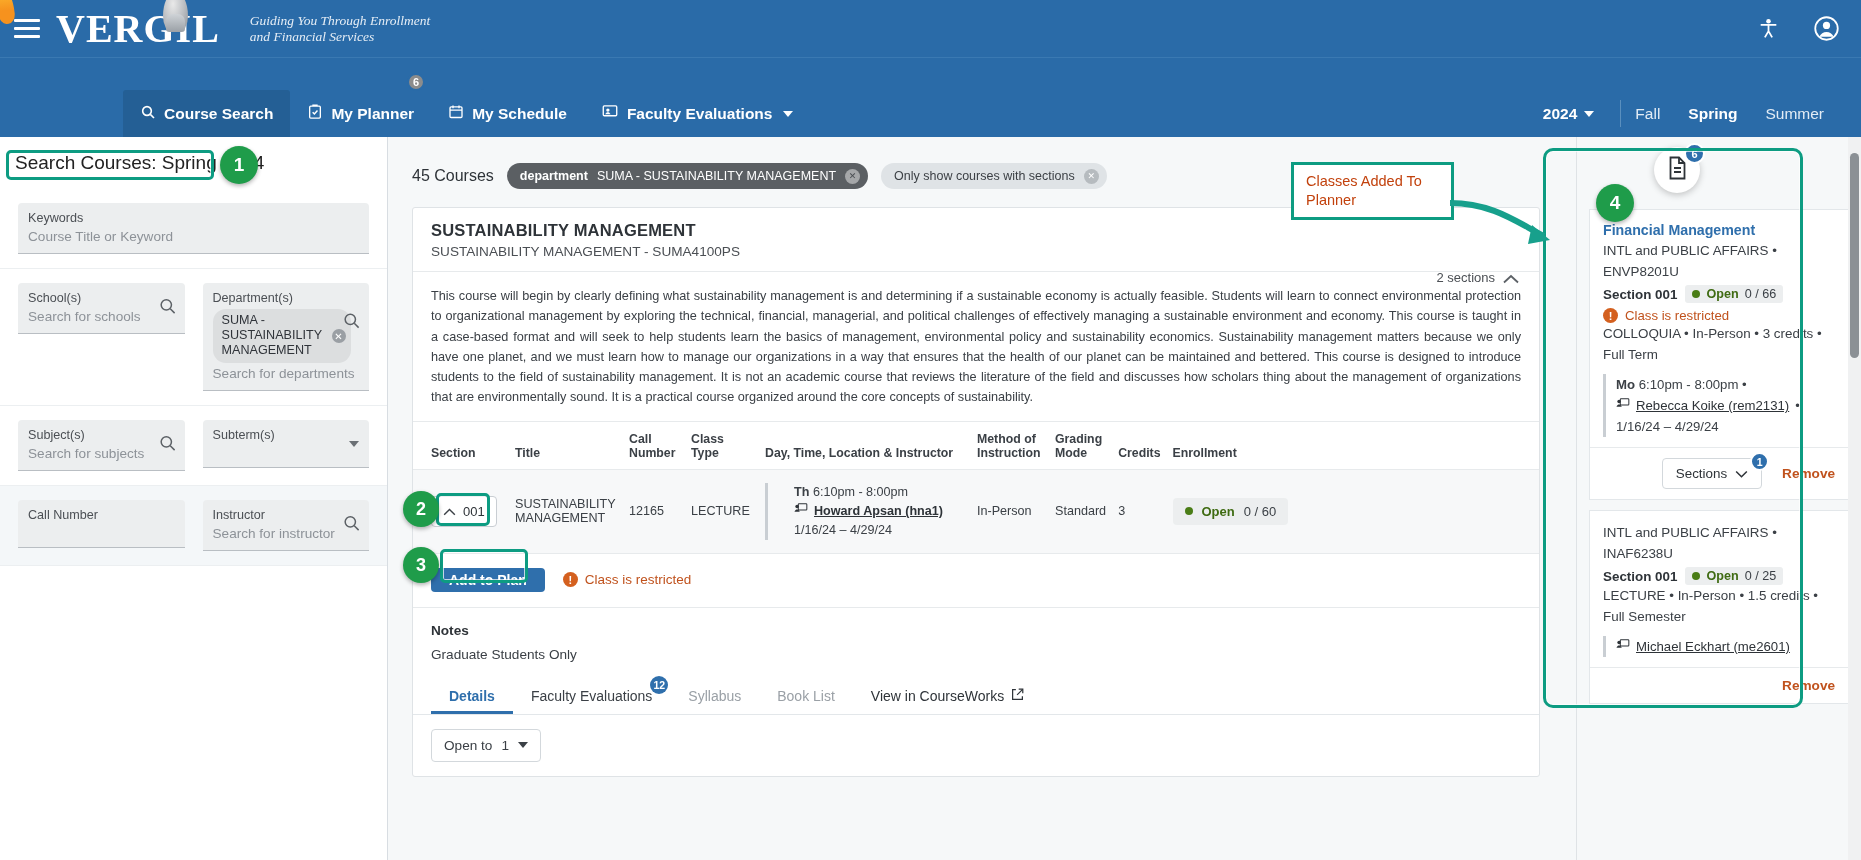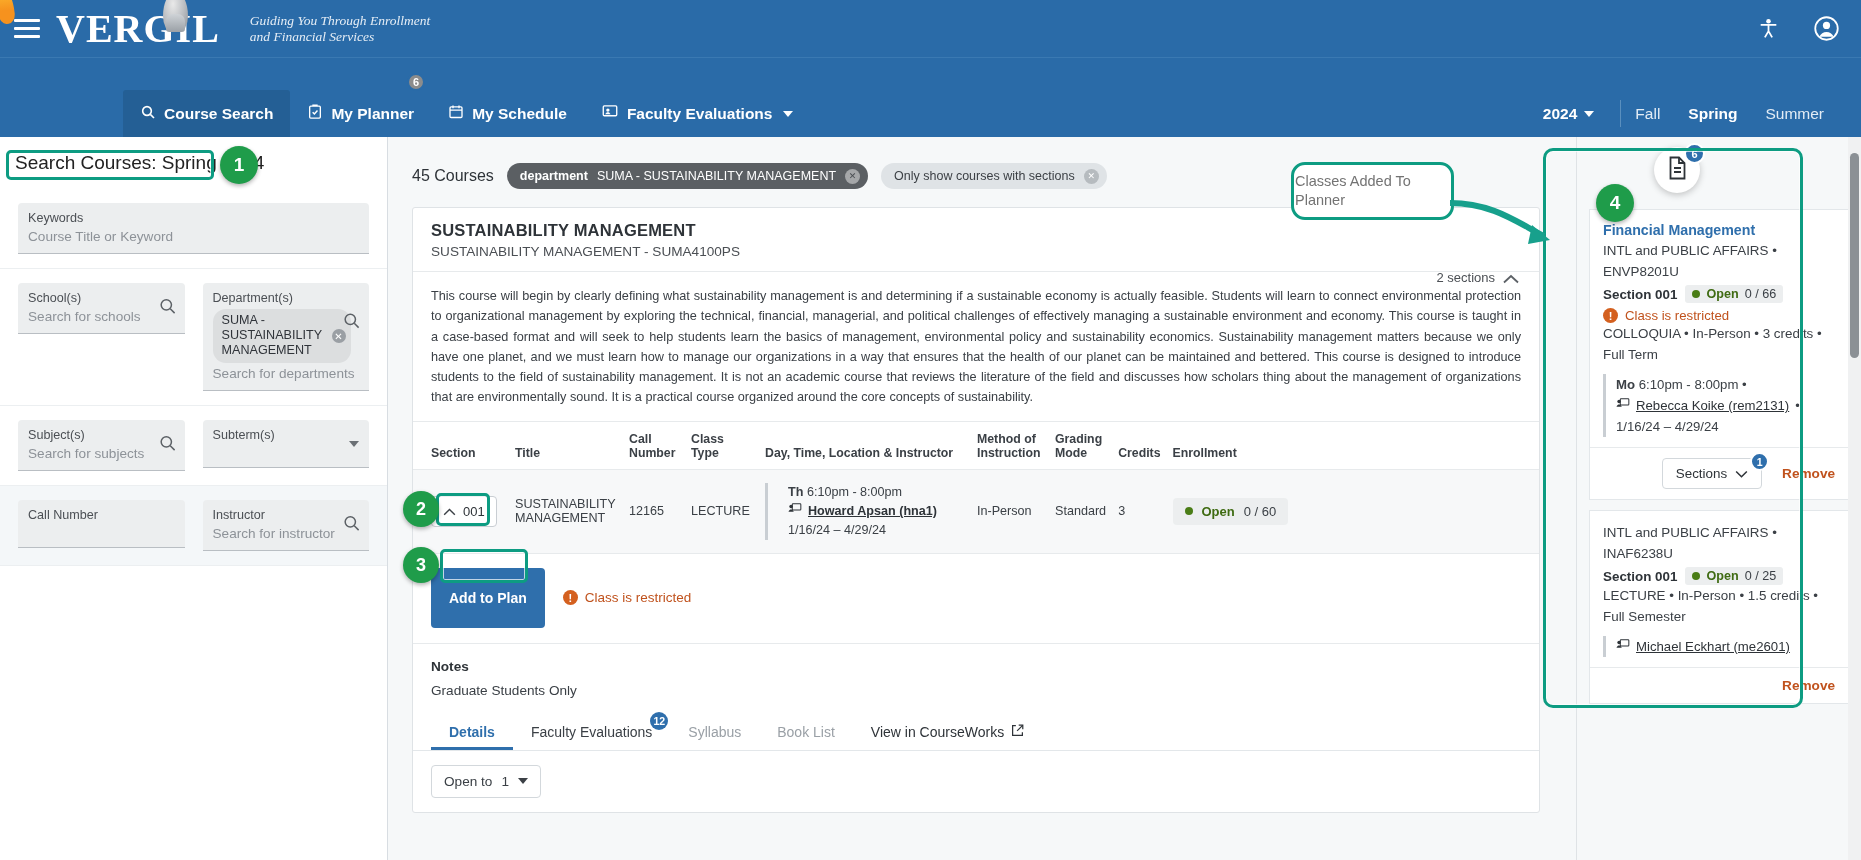--- a/index.html
+++ b/index.html
@@ -164,37 +164,37 @@
   }
   table.sections td{
     font-size:12.6px; color:#3b4046; padding:13px 6px; vertical-align:middle;
     background:#f7f8f9; border-top:1px solid #e7eaec; border-bottom:1px solid #e7eaec;
   }
   .secbtn{
     display:inline-flex; align-items:center; gap:7px;
     border:1px solid #c9ced3; background:#fff; border-radius:4px;
     padding:7px 11px; font-size:13px; color:#2e3338; cursor:pointer;
   }
-  .meet{ border-left:3px solid #c9ced3; padding-left:20px; line-height:19px;}
+  .meet{ border-left:3px solid #c9ced3; padding-left:26px; line-height:19px;}
   .meet .d{ font-weight:700;}
   .instr{ display:inline-flex; align-items:flex-end; gap:6px;font-weight:bold;}
   .instr a{ color:#2e3338; text-decoration:underline;}
   .enroll-pill{
     display:inline-flex; align-items:center; gap:9px; background:#eceeef;
     border-radius:4px; padding:6px 12px; font-size:13px;
   }
   .dot-open{ width:8px;height:8px;border-radius:50%;background:#4a7d16;}
   .open-txt{ color:#3f6b12; font-weight:700;}
   .enr-num{ color:#3b4046;}
 
   .actionrow{ padding:14px 18px 15px 18px; display:flex; align-items:center; gap:18px;
     border-bottom:1px solid #e7eaec;}
   .btn-primary{
     background:#2f6fac; color:#fff; font-size:14px; font-weight:700;
-    border:none; border-radius:4px; padding:22px 18px; cursor:pointer;
+    border:none; border-radius:4px; padding:4px 18px; cursor:pointer;
   }
   .restricted{ display:inline-flex;align-items:center;gap:7px; color:#c0521d; font-size:13.5px;}
   .warn-ic{ width:15px;height:15px;border-radius:50%;background:#d4601f;color:#fff;
     font-size:11px;font-weight:700;display:flex;align-items:center;justify-content:center;}
 
   .notes{ padding:15px 18px 6px 18px;}
   .notes-h{ font-size:13.6px; font-weight:700; color:#2e3338;}
   .notes-b{ font-size:13.6px; color:#3b4046; margin-top:9px;}
 
   .tabs{ display:flex; align-items:flex-end; gap:0; padding:12px 18px 0 18px;
@@ -261,22 +261,22 @@
   .ann-box{
     border:3px solid #0d9c82; border-radius:5px; background:transparent;
     box-shadow:0 0 0 1px rgba(255,255,255,.7) inset;
   }
   .ann-num{
     border-radius:50%; background:#1f9c4a; color:#fff;
     display:flex;align-items:center;justify-content:center;
     font-weight:700; box-shadow:0 2px 4px rgba(0,0,0,.3);
   }
   .ann-label{
-    border:3px solid #0d9c82; background:#fff; color:#737373;
-    font-size:14.5px; line-height:19px; padding:7px 1px; border-radius:14px;
+    border:3px solid #0d9c82; background:#fff; color:#c2410c;
+    font-size:14.5px; line-height:19px; padding:7px 12px; border-radius:0;
   }
   .ann-arrow{ position:absolute; }
 </style>
 </head>
 <body>
 
 <div class="brandbar">
   <div class="hamburger">
     <i></i>
       <i></i>

